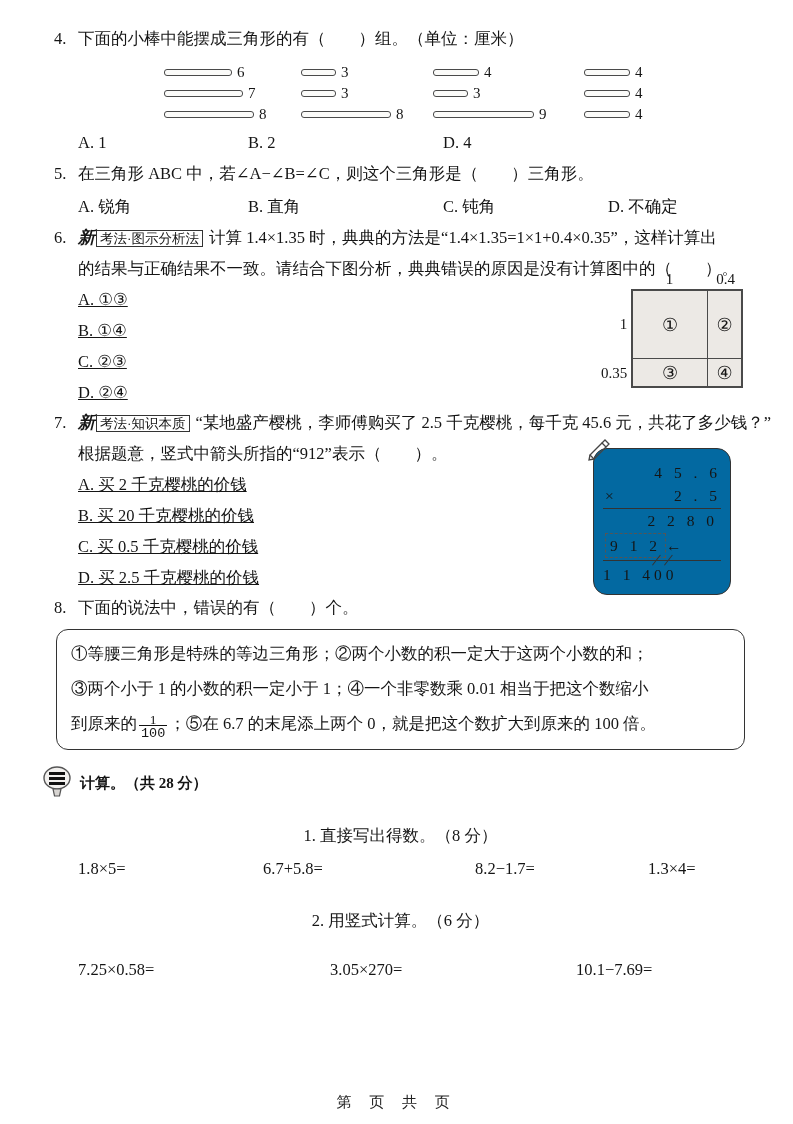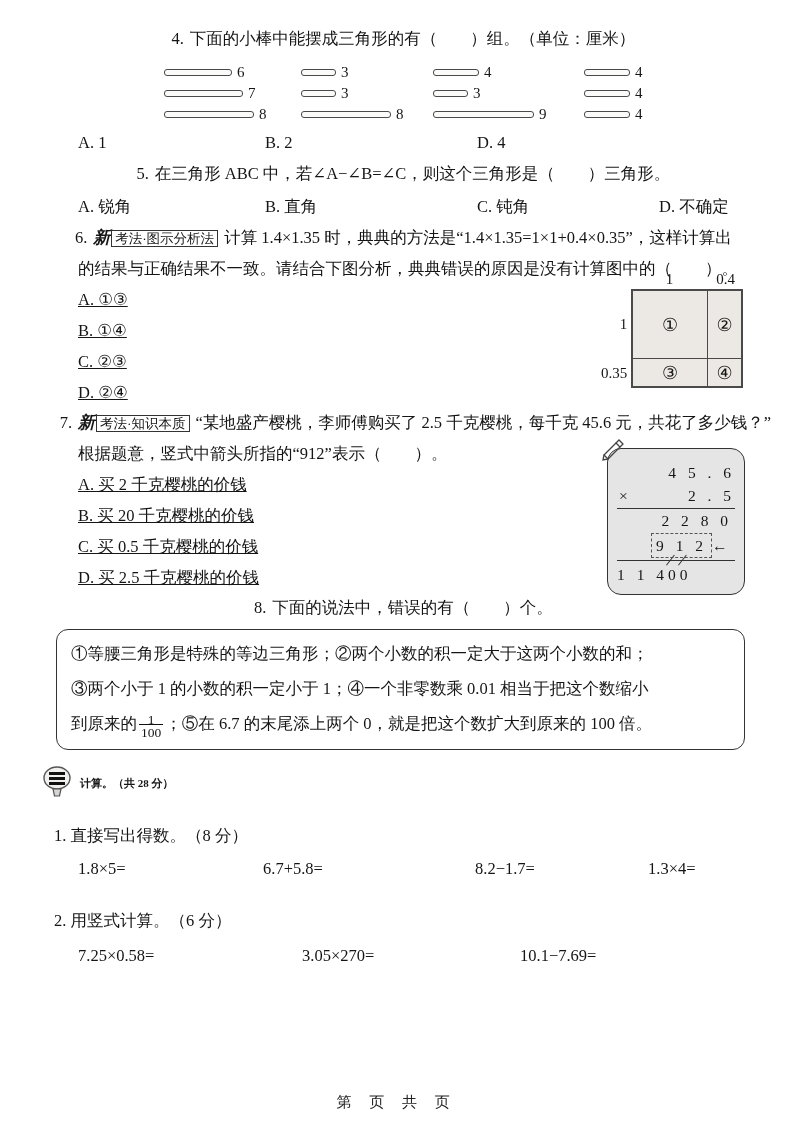--- a/index.html
+++ b/index.html
@@ -3,25 +3,25 @@
 <meta charset="utf-8">
 <style>
   html,body{margin:0;padding:0;}
   body{
     width:793px;height:1124px;box-sizing:border-box;position:relative;
     background:#fff;color:#151515;
     font-family:"Liberation Serif","DejaVu Serif",serif;
     font-size:16.5px;overflow:hidden;
     padding:24px 46px 0 54px;
   }
-  .qline{line-height:30px;white-space:nowrap;text-align:center;}
+  .qline{line-height:30px;white-space:nowrap;}
   .qnum{display:inline-block;width:24px;}
   .cont{padding-left:24px;line-height:30px;white-space:nowrap;}
   
-  .opt-row{display:grid;grid-template-columns:170px 195px 165px 1fr;padding-left:24px;line-height:32px;margin-top:2px;gap:17px;}
+  .opt-row{display:grid;grid-template-columns:170px 195px 165px 1fr;padding-left:24px;line-height:32px;margin-top:2px;}
   
   .sticks{display:flex;margin:8px 0 2px 110px;}
   .stick-group{display:flex;flex-direction:column;}
   .stick-group:nth-child(1){width:137px;}
   .stick-group:nth-child(2){width:132px;}
   .stick-group:nth-child(3){width:151px;}
   .stick-row{display:flex;align-items:center;height:21px;}
   .stick{height:5px;border:1px solid #4a4a4a;border-radius:3px;background:#fbfbf9;flex:0 0 auto;}
   .stick-num{margin-left:5px;font-size:15px;}
   
@@ -36,42 +36,42 @@
   .diag-main{display:grid;grid-template-columns:30px 112px;}
   .diag-left{display:grid;grid-template-rows:70px 29px;text-align:right;padding-right:5px;}
   .diag-left span{align-self:center;}
   .grid-box{border:2px solid #4a4a4a;display:grid;grid-template-columns:75px 33px;grid-template-rows:68px 27px;}
   .cell{background:#ece9e5;display:flex;align-items:center;justify-content:center;font-size:18px;}
   .cell.c1{border-right:1.5px solid #4a4a4a;border-bottom:1.5px solid #4a4a4a;}
   .cell.c2{border-bottom:1.5px solid #4a4a4a;}
   .cell.c3{border-right:1.5px solid #4a4a4a;}
   
   .q7-wrap{position:relative;}
-  .calc-box{position:absolute;right:2px;top:40px;width:118px;border:1.6px solid #333;border-radius:14px;padding:12px 9px 8px 9px;background:#e5e5e5;}
+  .calc-box{position:absolute;right:16px;top:40px;width:118px;border:1.6px solid #333;border-radius:14px;padding:12px 9px 8px 9px;background:#0369a1;}
   .calc-box .pencil{position:absolute;left:-8px;top:-12px;}
   .cl{text-align:right;letter-spacing:4px;line-height:23px;font-size:15.5px;white-space:nowrap;}
   .cl.mult{border-bottom:1.5px solid #333;position:relative;padding-bottom:1px;}
   .cl.mult .x{position:absolute;left:2px;letter-spacing:0;}
   .cl.p1{padding-right:3px;text-align:right;}
   .cl.p2{text-align:left;letter-spacing:0;padding:1px 0 2px 2px;}
-  .dashbox{display:inline-block;border:1.5px dashed #555;padding:0 4px;letter-spacing:4px;font-size:15.5px;margin-left:32px;}
+  .dashbox{display:inline-block;border:1.5px dashed #555;padding:0 4px;letter-spacing:4px;font-size:15.5px;}
   .cl.res{border-top:1.5px solid #333;text-align:left;padding-top:2px;letter-spacing:4px;}
   .slash0{position:relative;display:inline-block;}
   .slash0::after{content:"";position:absolute;left:-2px;top:2px;width:13px;height:12px;border-top:1.3px solid #333;transform:rotate(-52deg);transform-origin:left top;}
   
   .q8-box{border:1.6px solid #333;border-radius:12px;padding:6px 14px 8px 14px;margin:6px 2px 2px 2px;line-height:35px;font-size:16.5px;}
   .frac{display:inline-block;text-align:center;vertical-align:-8px;line-height:1.0;font-size:13.5px;margin:0 2px;}
-  .frac .den{border-top:1.2px solid #111;padding:0 2px;}
-  
-  .sec-head{display:flex;align-items:center;margin:16px 0 6px -12px;font-size:11px;font-weight:bold;}
+  .frac .den{border-top:1.2px solid #111;padding:0 2px;font-family:Liberation Mono, monospace;}
+  
+  .sec-head{display:flex;align-items:center;margin:16px 0 6px -12px;font-size:15px;font-weight:bold;}
   .sec-head .ttl{font-weight:bold;}
   .balloon{margin-right:8px;}
-  .sub{line-height:32px;margin-top:20px;}
+  .sub{line-height:32px;margin-top:20px;text-align:center;}
   .calc-row{display:grid;grid-template-columns:185px 212px 173px 1fr;padding-left:24px;line-height:33px;}
-  .calc-row3{display:grid;grid-template-columns:224px 218px 1fr;padding-left:24px;line-height:33px;margin-top:2px;}
+  .calc-row3{display:grid;grid-template-columns:224px 218px 1fr;padding-left:24px;line-height:33px;margin-top:16px;gap:28px;}
   .footer{position:absolute;bottom:12px;left:0;width:100%;text-align:center;letter-spacing:7px;font-size:15px;color:#222;}
 </style>
 </head>
 <body>
 
 <div>
   <div class="qline"><span class="qnum">4.</span><span>下面的小棒中能摆成三角形的有（　　）组。（单位：厘米）</span></div>
   <div class="sticks">
     <div class="stick-group">
       <div class="stick-row">

